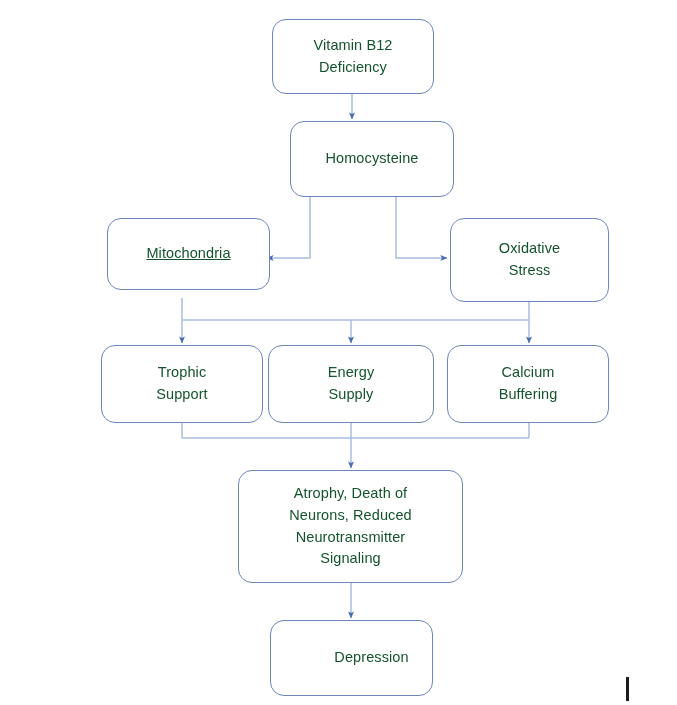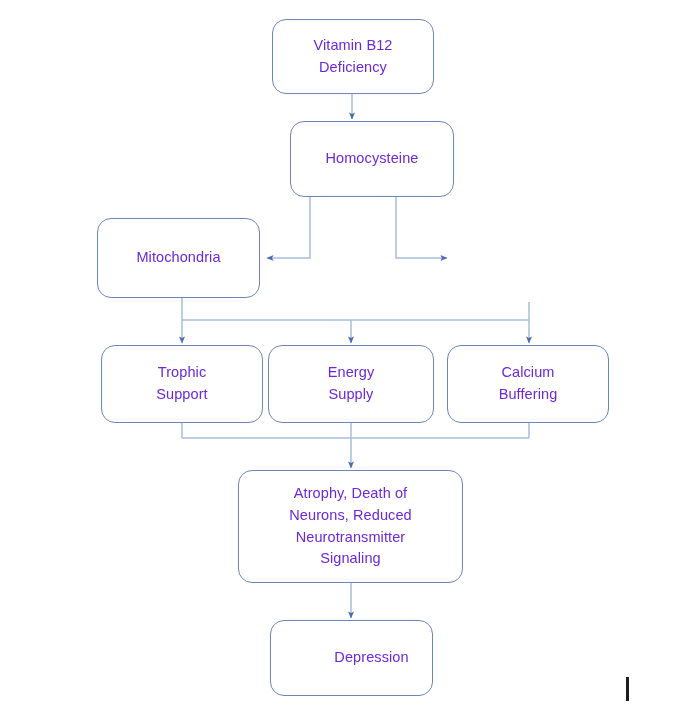--- a/index.html
+++ b/index.html
@@ -36,37 +36,37 @@
   .node {
     position: absolute;
     box-sizing: border-box;
     border: 1.6px solid #6d85bd;
     border-radius: 14px;
     background: #ffffff;
     display: flex;
     align-items: center;
     justify-content: center;
     text-align: center;
-    color: #6d28d9;
+    color: #14532d;
     font-size: 14.5px;
     line-height: 1.5;
     letter-spacing: 0.1px;
     z-index: 2;
   }
 
   .node .node-label {
     display: block;
     white-space: pre-line;
     padding: 0 6px;
   }
 
   
   #node-vitamin-b12      { left: 272px; top: 19px;  width: 162px; height: 75px; }
   #node-homocysteine     { left: 270px; top: 121px; width: 164px; height: 76px; margin-left: 20px; }
-  #node-mitochondria     { left: 97px; top: 218px; width: 163px; height: 80px; }
+  #node-mitochondria     { left: 107px; top: 218px; width: 163px; height: 72px; text-decoration: underline; }
   #node-oxidative-stress { left: 450px; top: 218px; width: 159px; height: 84px; }
   #node-trophic-support  { left: 101px; top: 345px; width: 162px; height: 78px; }
   #node-energy-supply    { left: 268px; top: 345px; width: 166px; height: 78px; }
   #node-calcium-buffering{ left: 447px; top: 345px; width: 162px; height: 78px; }
   #node-atrophy          { left: 238px; top: 470px; width: 225px; height: 113px; }
   #node-depression       { left: 270px; top: 620px; width: 163px; height: 76px; padding-left: 40px; }
 
   #text-cursor-mark {
     position: absolute;
     left: 626px;
@@ -122,20 +122,24 @@
   </div>
 
   <div class="node" id="node-homocysteine">
     <span class="node-label">Homocysteine</span>
   </div>
 
   <div class="node" id="node-mitochondria">
     <span class="node-label">Mitochondria</span>
   </div>
 
+  <div class="node" id="node-oxidative-stress">
+    <span class="node-label">Oxidative
+Stress</span>
+  </div>
 
   <div class="node" id="node-trophic-support">
     <span class="node-label">Trophic
 Support</span>
   </div>
 
   <div class="node" id="node-energy-supply">
     <span class="node-label">Energy
 Supply</span>
   </div>

